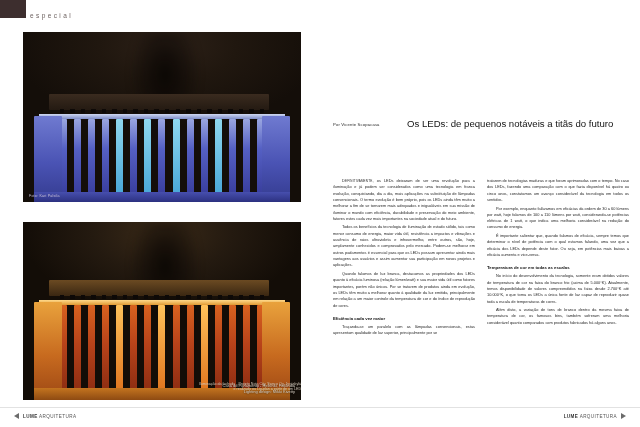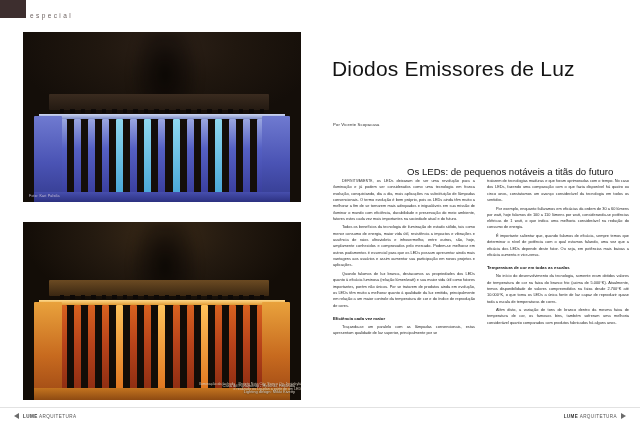--- a/index.html
+++ b/index.html
@@ -184,21 +184,20 @@
     letter-spacing: .15px;
     font-family: "Liberation Sans", sans-serif;
   }
   .subhead {
     position: absolute;
     left: 87px; top: 118px;
     font-size: 9.6px;
     color: #141414;
     font-family: "Liberation Sans", sans-serif;
     white-space: nowrap;
-    margin-top: 48px;
   }
 
   .cols {
     position: absolute;
     left: 13px; top: 178px;
     width: 296px;
     display: flex;
     gap: 12px;
   }
   .col-text {
@@ -377,21 +376,20 @@
       </div>
     </div>
 
     <div style="position:absolute; left:23px; top:382px; width:278px; text-align:right; font-size:3.6px; line-height:1.5; color:#cfc6b8; font-family:'Liberation Sans', sans-serif;">
       <div>Iluminação da fachada - Projeto Nota City, Sweco Oy, Jyväskylä</div>
       <div>e realizado ou Lig-plan a partir de um LED</div>
     </div>
   </div>
 
   <div class="page-right">
-    <h1 class="headline">Diodos Emissores de Luz</h1>
     <div class="byline">Por Vicente Scopacasa</div>
     <div class="subhead">Os LEDs: de pequenos notáveis a titãs do futuro</div>
 
     <div class="cols">
       <div class="col-text">
         <p><span class="smallcaps">Definitivamente,</span><span> os LEDs deixaram de ser uma revolução para a iluminação e já podem ser considerados como uma tecnologia em franca evolução, conquistando, dia a dia, mais aplicações na substituição de lâmpadas convencionais. O termo evolução é bem próprio, pois os LEDs ainda têm muito a melhorar a fim de se tornarem mais adequados e inigualáveis em sua missão de iluminar o mundo com eficiência, durabilidade e preservação do meio ambiente, fatores estes cada vez mais importantes na sociedade atual e do futuro.</span></p>
         <p>Todos os benefícios da tecnologia de iluminação de estado sólido, tais como menor consumo de energia, maior vida útil, resistência a impactos e vibrações e ausência de raios ultravioleta e infravermelho, entre outros, são, hoje, amplamente conhecidos e comprovados pelo mercado. Podem-se melhorar em outros padamentos é essencial para que os LEDs possam apresentar ainda mais vantagens aos usuários e assim aumentar sua participação em novos projetos e aplicações.</p>
         <p>Quando falamos de luz branca, destacamos as propriedades dos LEDs quanto à eficácia luminosa (relação lúmen/watt) e sua maior vida útil como fatores importantes, porém não únicos. Por se tratarem de produtos ainda em evolução, os LEDs têm muito a melhorar quanto à qualidade da luz emitida, principalmente em relação a um maior controle da temperatura de cor e do índice de reprodução de cores.</p>
         <h3>Eficiência cada vez maior</h3>
         <p>Traçando-se um paralelo com as lâmpadas convencionais, estas apresentam qualidade de luz superior, principalmente por se</p>

